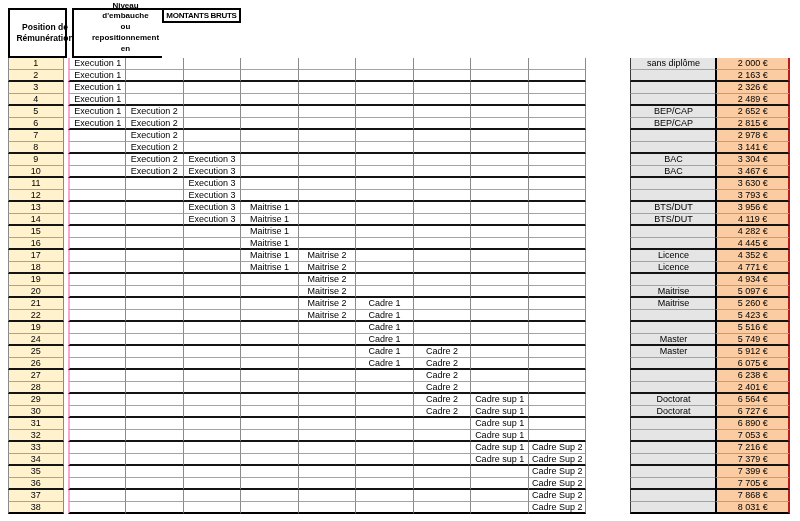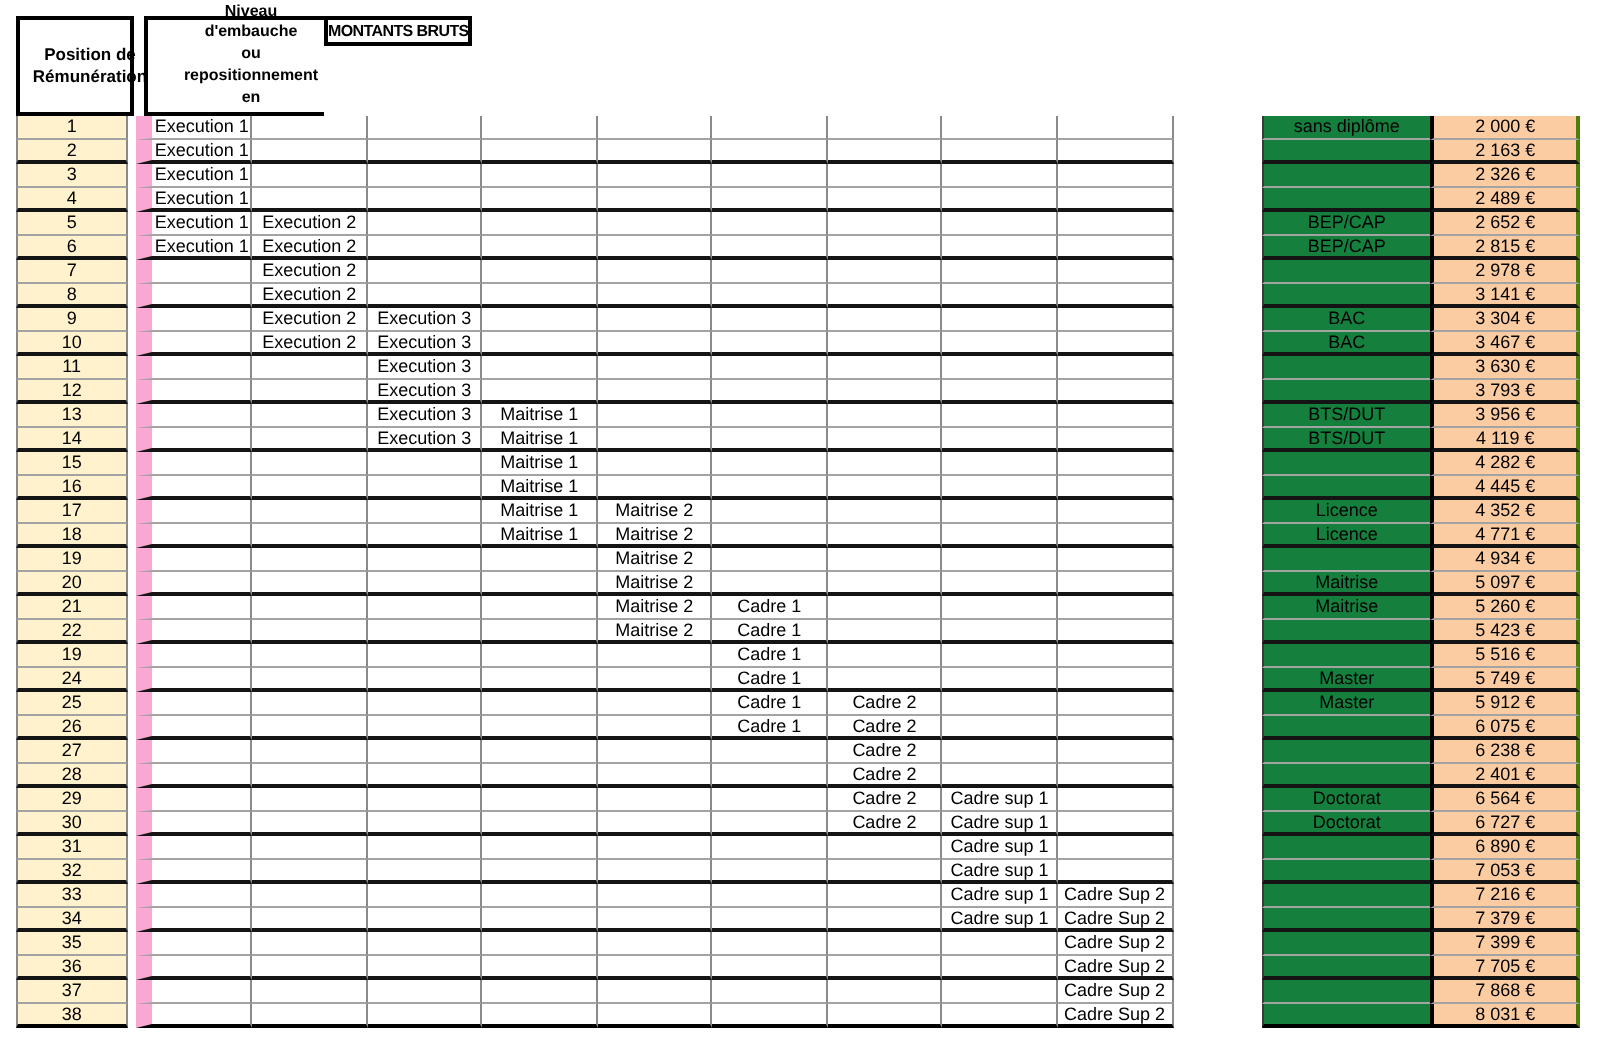--- a/index.html
+++ b/index.html
@@ -11,42 +11,42 @@
   .header-row{display:flex;height:50px;align-items:stretch;}
   .hcell{box-sizing:border-box;display:flex;align-items:center;justify-content:center;
          text-align:center;font-weight:bold;padding-left:15px;}
   .h-pos{width:59px;border:2px solid #000;background:#ffffff;font-size:8.5px;
          line-height:1.25;white-space:pre-line;}
   .h-gap{width:5px;}
   .h-qual{width:549px;border:2px solid #000;border-right:none;background:var(--gray,#D9D9D9);
           font-size:9px;}
   .h-niv{width:90px;border:2px solid #000;border-right:none;background:#ffffff;
          font-size:8px;line-height:1.35;white-space:pre-line;}
-  .h-mont{width:79px;display:flex;}
+  .h-mont{width:79px;display:flex;flex-direction:column;}
   .h-mont-title{box-sizing:border-box;height:15px;border:2px solid #000;background:#ffffff;
                 display:flex;align-items:center;justify-content:center;
                 font-weight:bold;font-size:8px;letter-spacing:-0.3px;}
   .h-mont-sub{box-sizing:border-box;flex:1;margin-top:-2px;border:2px solid #000;
               background:var(--salmon-header,#F9C697);display:flex;align-items:center;justify-content:center;
               text-align:center;font-weight:bold;font-size:8px;line-height:1.3;
               letter-spacing:-0.2px;white-space:pre-line;}
 
   
   .tbody{display:block;}
   .row{display:flex;height:12px;}
   .c{box-sizing:border-box;height:12px;display:flex;align-items:center;justify-content:center;
      font-size:9px;line-height:11px;border-bottom:1px solid #a3a3a3;white-space:nowrap;overflow:hidden;}
   .pos{width:59px;background:var(--yellow,#FFF2CC);
        border-left:1px solid #8a8a8a;border-right:1px solid #8a8a8a;}
   .gap{width:5px;height:12px;}
   .q{width:61px;background:#ffffff;border-right:1px solid #8a8a8a;}
-  .q.first{border-left:8px solid #f9a8d4;text-align:center;}
-  .niv{width:90px;background:#15803d;border-left:1px solid #3a3a3a;margin-left:44px;}
+  .q.first{border-left:2px solid #f9a8d4;text-align:center;}
+  .niv{width:90px;background:#e5e5e5;border-left:1px solid #3a3a3a;margin-left:44px;}
   .amt{width:79px;background:var(--salmon,#FBCCA1);
-       border-left:2px solid #000;border-right:2px solid #4d7c0f;}
+       border-left:2px solid #000;border-right:2px solid #b91c1c;}
   .row.pair-end .c{border-bottom:2px solid #141414;}
   .row.last .c{border-bottom:2px solid #000;}
 </style>
 </head>
 <body>
 
 <div class="sheet">
   <div class="header-row">
     <div class="hcell h-pos">Position de
 Rémunération</div>

